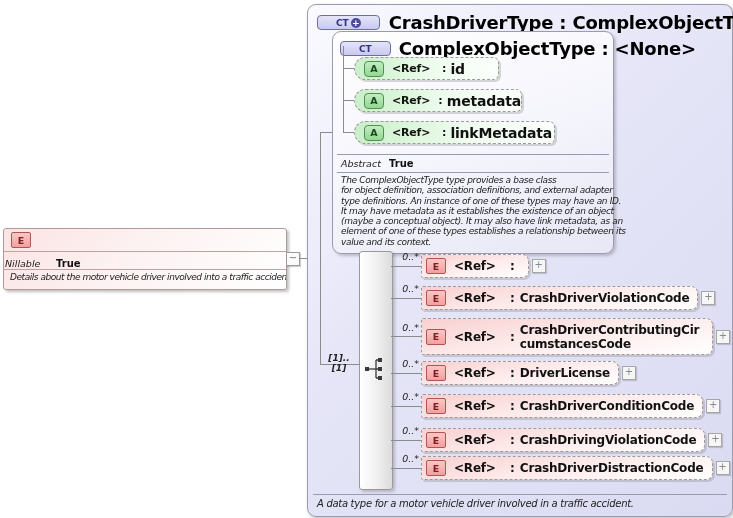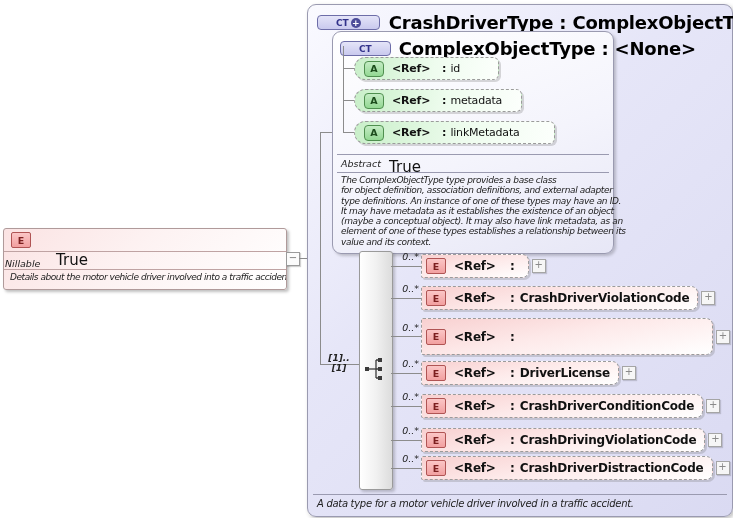--- a/index.html
+++ b/index.html
@@ -37,21 +37,21 @@
     background:#fbfbfb;color:#777;font-size:10px;line-height:10px;
     text-align:center;box-shadow:1px 1px 1px rgba(0,0,0,.18);cursor:pointer;
   }
   .plus-btn{
     width:12px;height:12px;border:1px solid #a5a5a5;background:#f6f6f6;
     color:#8a8a8a;font-size:10px;line-height:10px;text-align:center;
     flex:0 0 auto;margin-left:3px;box-shadow:1px 1px 1px rgba(0,0,0,.15);cursor:pointer;
   }
   .bold-title{font-weight:bold;font-size:18px;letter-spacing:-0.2px;color:#000;white-space:nowrap;}
   .italic-label{font-style:italic;font-size:9.5px;color:#222;}
-  .bold-value{font-weight:normal;font-size:15px;color:#111;}
+  .bold-value{font-weight:bold;font-size:10px;color:#111;}
 
   
   .left-el{
     position:absolute;left:3px;top:228px;width:282px;height:60px;
     border:1px solid #b09a9a;border-radius:3px;
     background:linear-gradient(135deg,#fbe3e3 0%,#fdf2f2 45%,#ffffff 100%);
     box-shadow:2px 2px 3px rgba(0,0,0,.25);
   }
   .left-el .title-row{height:22px;display:flex;align-items:center;padding-left:7px;gap:9px;border-bottom:1px solid #bfa3a3;}
   .left-el .prop-row{height:17px;display:flex;align-items:flex-end;padding-left:1px;border-bottom:1px solid #bfa3a3;}
@@ -80,21 +80,21 @@
   .inner-header{position:absolute;left:7px;top:6px;display:flex;align-items:center;gap:8px;}
   .attr-box{
     position:absolute;display:flex;align-items:center;
     padding-left:9px;height:23px;box-sizing:border-box;
     border:1px dashed #9b9b9b;border-radius:12px 6px 6px 12px;
     background:linear-gradient(100deg,#c9efc9 0%,#eefcee 55%,#fcfffc 100%);
     box-shadow:2px 2px 0 rgba(120,120,120,.28);cursor:pointer;
   }
   .attr-box .ref{font-weight:bold;font-size:11px;width:50px;margin-left:8px;letter-spacing:-0.2px;}
   .attr-box .sep{font-weight:bold;font-size:11px;margin-right:4px;}
-  .attr-box .nm{font-weight:normal;font-size:11px;letter-spacing:-0.2px;white-space:nowrap;}
+  .attr-box .nm{font-weight:bold;font-size:14px;letter-spacing:-0.2px;white-space:nowrap;}
   .abstract-row{position:absolute;left:0;right:8px;top:124px;height:27px;}
   .abstract-row .italic-label{position:absolute;left:8px;top:2px;}
   .abstract-row .bold-value{position:absolute;left:56px;top:2px;}
   .inner-desc{
     position:absolute;left:8px;top:143px;right:3px;
     font-style:italic;font-size:9px;line-height:10.3px;letter-spacing:-0.35px;
     white-space:pre;color:#222;
   }
 
   
@@ -249,20 +249,21 @@
     <span class="plus-btn">+</span>
   </div>
 
   <div class="el-row" style="top:313px;height:37px;">
     <span class="card">0..*</span>
     <span class="stub"></span>
     <div class="el-box wrap" style="min-height:37px;">
       <span class="badge badge-e">E</span>
       <span class="ref">&lt;Ref&gt;</span>
       <span class="sep">:</span>
+      <span class="nm">CrashDriverContributingCircumstancesCode</span>
     </div>
     <span class="plus-btn">+</span>
   </div>
 
   <div class="el-row" style="top:356px;">
     <span class="card">0..*</span>
     <span class="stub"></span>
     <div class="el-box">
       <span class="badge badge-e">E</span>
       <span class="ref">&lt;Ref&gt;</span>

